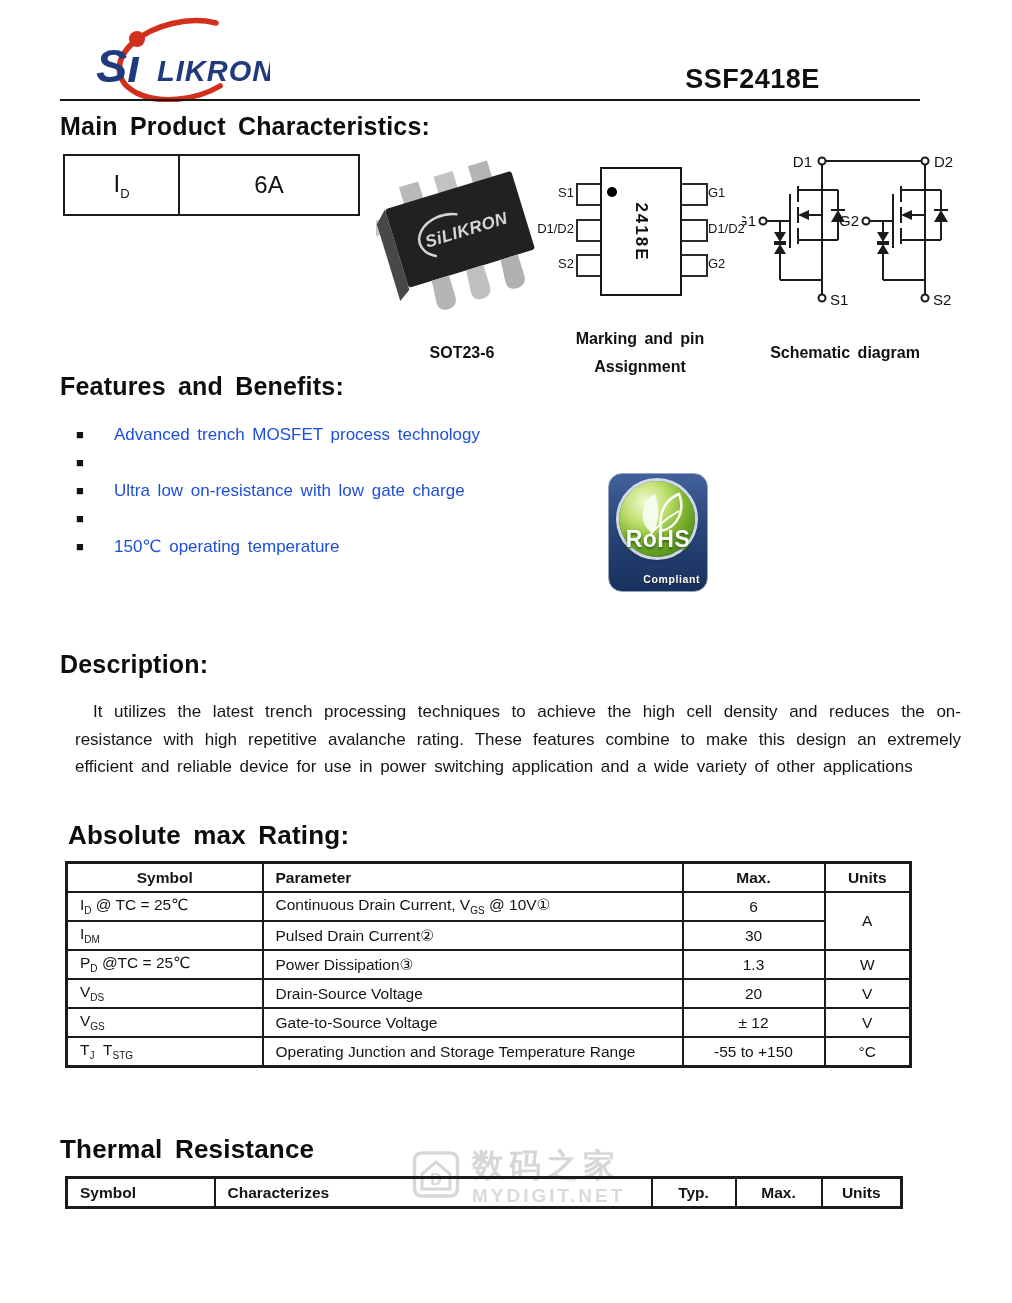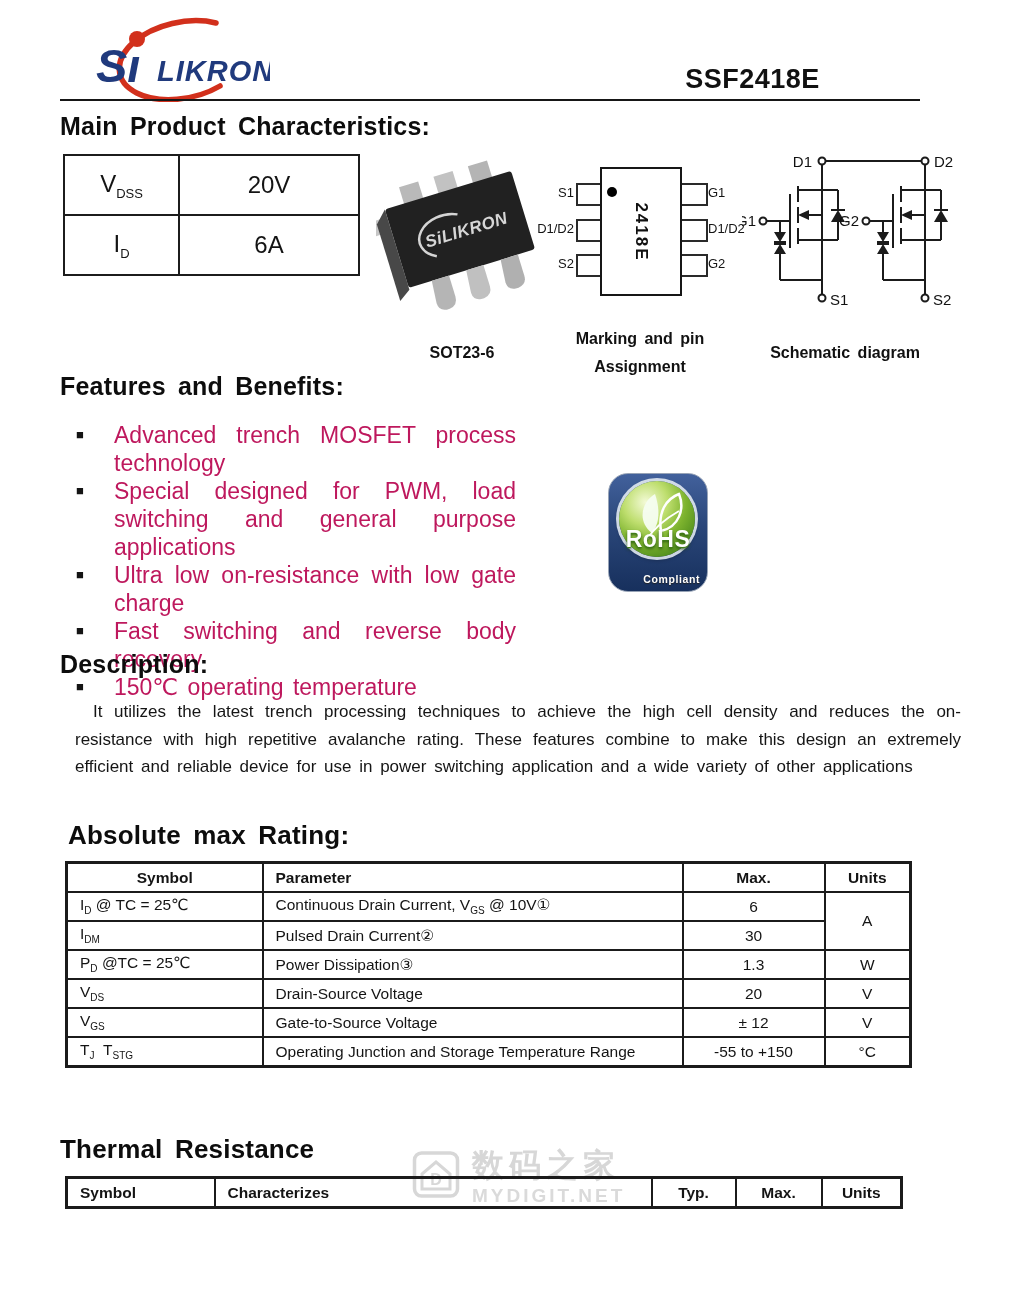--- a/index.html
+++ b/index.html
@@ -29,24 +29,24 @@
   .pin-dot{position:absolute;left:79px;top:37px;width:10px;height:10px;border-radius:50%;background:#000;}
   .pin-stub{position:absolute;width:24px;height:19px;border:2px solid #2a2a2a;background:#fff;}
   .pin-label{position:absolute;font-size:13px;color:#141414;}
   .pl-left{width:46px;text-align:right;}
   .marking{position:absolute;left:72px;top:17px;width:82px;height:129px;display:flex;align-items:center;justify-content:center;}
   .marking span{transform:rotate(90deg);font-size:17px;font-weight:bold;letter-spacing:2px;color:#101010;}
 
   
   .feat-item{display:flex;margin:0 0 0 0;}
   .feat-bullet{width:30px;font-size:13px;line-height:28px;color:#141414;flex:0 0 38px;}
-  .feat-text{width:402px;font-size:23px;line-height:28px;text-align:justify;word-spacing:3px;color:#be185d;}
-
-  
-  .rohs{width:98px;height:117px;border-radius:20px;border:1px solid #97a3b6;
+  .feat-text{width:402px;font-size:17px;line-height:28px;text-align:justify;word-spacing:3px;color:#1d4ed8;}
+
+  
+  .rohs{width:98px;height:117px;border-radius:14px;border:1px solid #97a3b6;
         background:linear-gradient(180deg,#42619c 0%,#2a4679 45%,#17305d 100%);}
   .rohs-circle{position:absolute;left:10px;top:7px;width:76px;height:76px;border-radius:50%;
         background:radial-gradient(circle at 35% 28%,#f3fad6 0%,#bede6e 30%,#7db32e 55%,#4c8a1c 82%,#3a6f15 100%);
         box-shadow:0 0 0 3px rgba(225,233,242,.9),0 2px 5px rgba(0,0,0,.45);}
   .rohs-title{position:absolute;left:0;top:52px;width:100%;text-align:center;font-size:23px;font-weight:bold;color:#fff;
         letter-spacing:.5px;text-shadow:0 1px 0 #3e7d18,0 2px 3px #2c5a12;}
   .rohs-sub{position:absolute;right:7px;bottom:6px;font-size:10.5px;font-weight:bold;color:#fff;
         letter-spacing:.6px;text-shadow:0 1px 1px #222;}
 
   
@@ -79,24 +79,20 @@
     <text x="87" y="71" font-size="29" font-weight="bold" font-style="italic" fill="#203a7d" letter-spacing="1">LIKRON</text>
   </svg>
 
   <div class="abs part-number" style="left:600px;top:64px;width:305px;">SSF2418E</div>
   <div class="abs rule" style="left:60px;top:99px;width:860px;"></div>
 
   <div class="abs heading h25" style="left:60px;top:112px;">Main Product Characteristics:</div>
 
   <table class="abs char-table" style="left:63px;top:154px;">
     <tbody>
-        <tr>
-      <td class="c1">V<sub>DSS</sub></td>
-      <td class="c2">20V</td>
-    </tr>
     <tr>
       <td class="c1">I<sub>D</sub></td>
       <td class="c2">6A</td>
     </tr>
   </tbody>
     </table>
 
   <svg class="abs" style="left:376px;top:158px" width="172" height="158" viewBox="0 0 172 158">
     <g transform="rotate(-17 86 78)">
       <rect x="40" y="13" width="20" height="20" fill="#b9b9b9"></rect>
@@ -163,29 +159,27 @@
   <div class="abs fig-caption" style="left:765px;top:344px;width:160px;">Schematic diagram</div>
 
   <div class="abs heading h25" style="left:60px;top:372px;">Features and Benefits:</div>
   <div class="abs" style="left:76px;top:421px;width:450px;">
     <div class="feat-item">
       <span class="feat-bullet">■</span>
       <span class="feat-text">Advanced trench MOSFET process technology</span>
     </div>
     <div class="feat-item">
       <span class="feat-bullet">■</span>
-      <span class="feat-text">Special designed for PWM, load switching and general purpose applications</span>
     </div>
     <div class="feat-item">
       <span class="feat-bullet">■</span>
       <span class="feat-text">Ultra low on-resistance with low gate charge</span>
     </div>
     <div class="feat-item">
       <span class="feat-bullet">■</span>
-      <span class="feat-text">Fast switching and reverse body recovery</span>
     </div>
     <div class="feat-item">
       <span class="feat-bullet">■</span>
       <span class="feat-text">150℃ operating temperature</span>
     </div>
   </div>
 
   <div class="abs rohs" style="left:608px;top:473px;">
     <div class="rohs-circle"></div>
     <svg class="abs" style="left:10px;top:7px;" width="76" height="76" viewBox="0 0 76 76">

